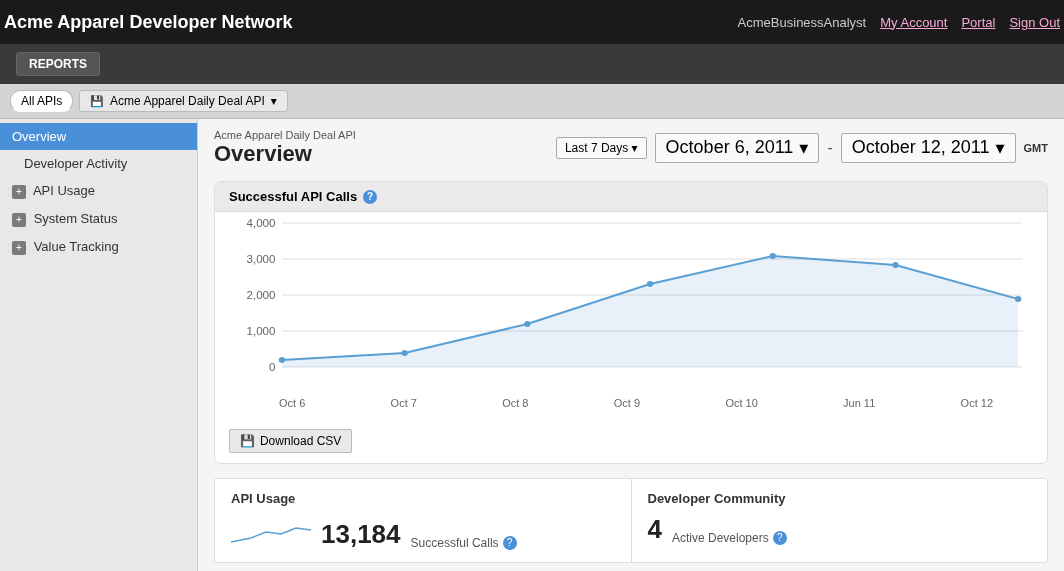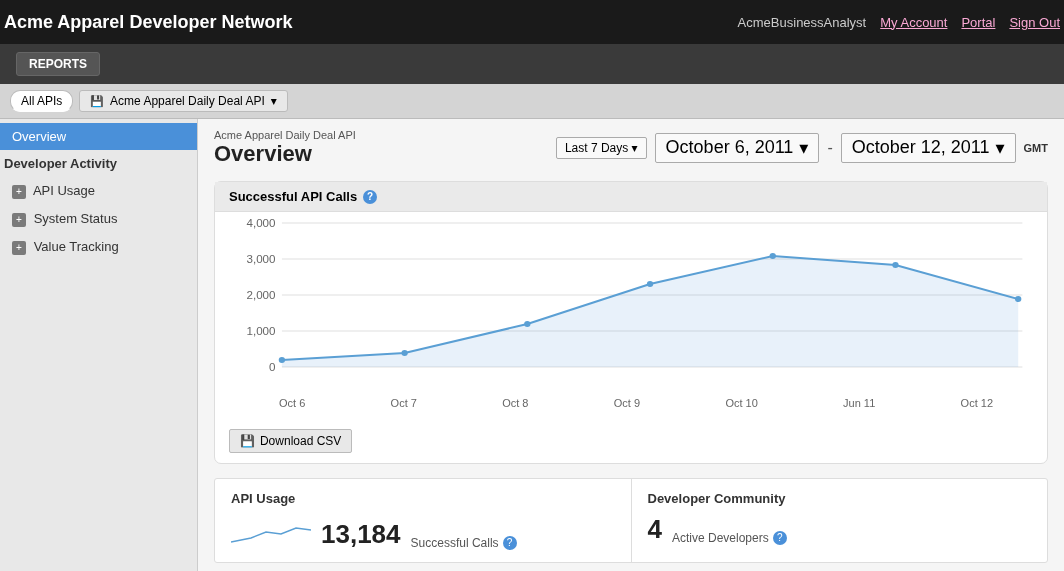--- a/index.html
+++ b/index.html
@@ -99,21 +99,21 @@
       padding: 6px 12px;
       cursor: pointer;
       font-size: 13px;
       color: #333;
     }
     .sidebar-item.active {
       background: #4a90d9;
       color: #fff;
       border-radius: 0;
     }
-    .sidebar-item.sub { padding-left: 4px; font-weight: bold; }
+    .sidebar-item.sub { padding-left: 24px; }
     .sidebar-item .expand-icon {
       display: inline-block;
       width: 14px;
       height: 14px;
       background: #7a7a7a;
       color: #fff;
       font-size: 10px;
       text-align: center;
       line-height: 14px;
       margin-right: 4px;

